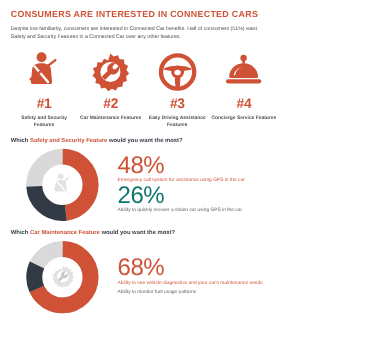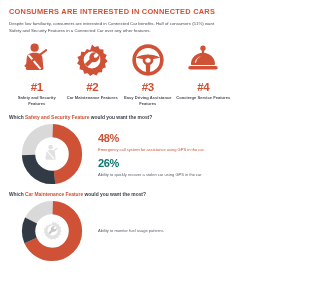--- a/index.html
+++ b/index.html
@@ -47,21 +47,21 @@
   .donut-wrap{width:86px;flex:0 0 86px;display:flex;justify-content:center;align-items:center;position:relative;}
   .donut{position:relative;}
   .donut svg{display:block;}
   .donut .hub-icon{
     position:absolute;left:0;top:0;width:100%;height:100%;
     display:flex;align-items:center;justify-content:center;pointer-events:none;
   }
   .stats{flex:1;padding-left:3px;}
   .stat{margin-bottom:2px;}
   .stat:last-child{margin-bottom:0;}
-  .pct{font-size:11px;font-weight:bold;line-height:17px;letter-spacing:-.4px;}
+  .pct{font-size:20px;font-weight:normal;line-height:17px;letter-spacing:-.4px;}
   .pct.orange{color:#cf5236;}
   .pct.navy{color:#0f766e;}
   .desc{font-size:4.05px;line-height:5.5px;color:#5b6069;max-width:128px;margin-top:.5px;}
   .desc.orange{color:#cf5236;}
 </style>
 </head>
 <body>
 
 <div class="page">
 
@@ -193,19 +193,23 @@
               <path fill="#e2e2e2" d="M24 5l3.3 3 4.3-1.3 1.9 4.1 4.5.3.2 4.5 3.9 2.2-1.8 4.1 2.8 3.5-3.2 3.1 1.1 4.4-4.2 1.8-.5 4.5-4.5.1-2.4 3.8-4-2-3.7 2.5-2.9-3.4-4.5.6-1.3-4.3-4.4-1.2.5-4.5-3.5-2.7 2.2-3.9-1.9-4 4.1-1.9.6-4.5 4.5.3 2.4-3.8 4.1 1.7z"></path>
               <circle cx="24" cy="24" r="10.3" fill="#ffffff"></circle>
               <path fill="#c9c9c9" d="M29.4 15c-3.2-1.2-6.8.4-8.2 3.5-.7 1.5-.7 3.2-.2 4.7l-5.9 5.9 3.3 3.3 5.9-5.9c1.5.5 3.1.5 4.7-.2 3.1-1.4 4.7-5 3.5-8.2l-3.3 3.3-2.7-.4-.4-2.7z"></path>
             </svg>
           </div>
         </div>
       </div>
 
       <div class="stats">
         <div class="stat">
+          <div class="pct orange">68%</div>
+          <div class="desc orange">Ability to see vehicle diagnostics and your car's maintenance needs</div>
+        </div>
+        <div class="stat">
           <div class="desc">Ability to monitor fuel usage patterns</div>
         </div>
       </div>
     </div>
   </div>
 
 </div>
 
 </body></html>

